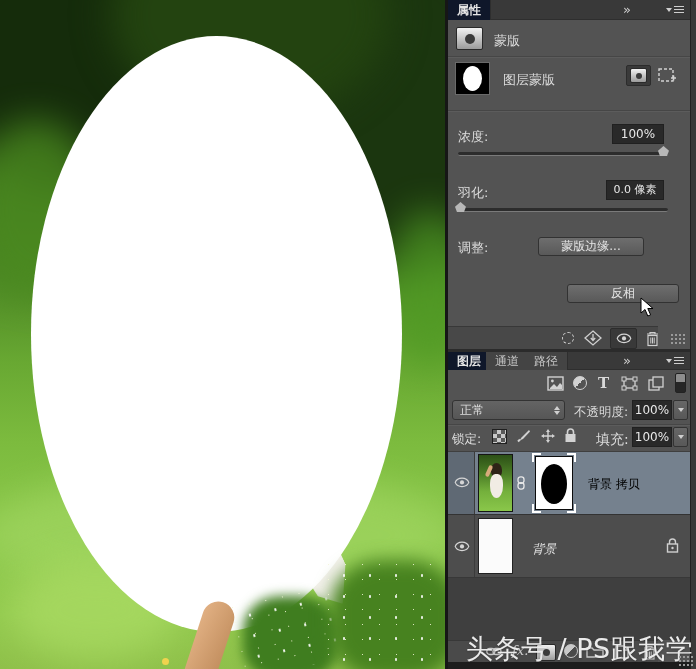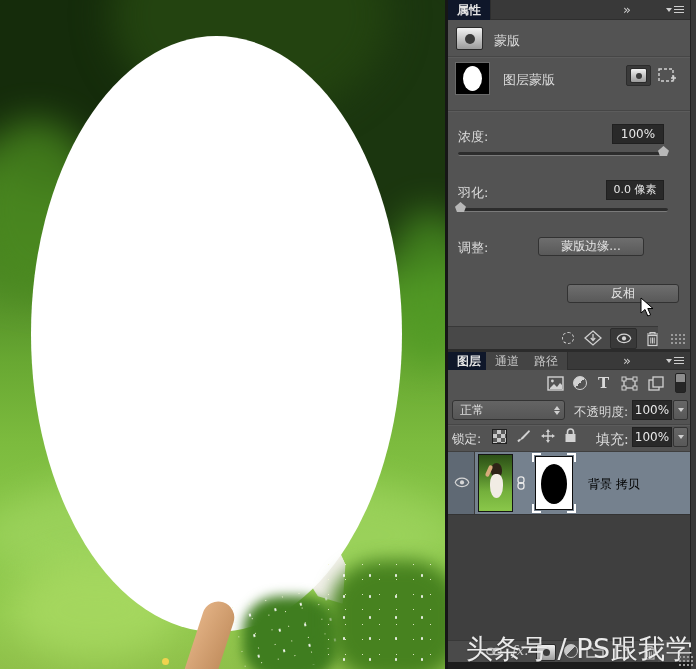--- a/index.html
+++ b/index.html
@@ -264,20 +264,38 @@
         <span class="corner tr" style="right:0;top:0;"></span>
       <span class="corner bl" style="left:0;bottom:0;"></span>
         <span class="corner br" style="right:0;bottom:0;"></span>
       <div class="abs thumb-border" style="left:3px;top:3px;width:38px;height:54px;background:#fff;border-color:#0c0c0c;">
         <div class="abs" style="left:5px;top:7px;width:26px;height:40px;background:#000;border-radius:50%;"></div>
       </div>
     </div>
     <div class="lbl" style="left:140px;top:24px;color:#000000;">背景 拷贝</div>
   </div>
 
+  <div class="abs" style="left:448px;top:515px;width:242px;height:63px;background:#4d4d4d;border-bottom:1px solid #383838;box-sizing:border-box;">
+    <div class="abs" style="left:0;top:0;width:27px;height:62px;border-right:1px solid #3b3b3b;box-sizing:border-box;"></div>
+    <div class="abs" style="left:6px;top:26px;">
+      <svg width="16" height="11" viewBox="0 0 16 11">
+          <path d="M8 1.2 C4.6 1.2 2 3.4 1.2 5.4 2 7.4 4.6 9.6 8 9.6 s6-2.2 6.8-4.2 C14 3.4 11.4 1.2 8 1.2 Z" fill="none" stroke="#d6d6d6" stroke-width="1.2"></path>
+          <circle cx="8" cy="5.4" r="2.1" fill="#d6d6d6"></circle>
+        </svg>
+    </div>
+    <div class="abs thumb-border" style="left:30px;top:3px;width:35px;height:56px;background:#fbfbfb;border-color:#222;"></div>
+    <div class="lbl" style="left:84px;top:26px;font-style:italic;color:#e2e2e2;">背景</div>
+    <div class="abs" style="left:218px;top:23px;">
+      <svg width="13" height="15" viewBox="0 0 13 15">
+          <rect x="1.5" y="6" width="10" height="8" fill="none" stroke="#cfcfcf" stroke-width="1.4"></rect>
+          <path d="M3.5 6 V4 a3 3 0 0 1 6 0 V6" fill="none" stroke="#cfcfcf" stroke-width="1.4"></path>
+          <circle cx="6.5" cy="10" r="1.2" fill="#cfcfcf"></circle>
+        </svg>
+    </div>
+  </div>
 
   <div class="bottombar" style="top:640px;height:22px;background:#4a4a4a;">
     <div class="abs" style="left:38px;top:4px;">
       <svg width="16" height="13" viewBox="0 0 16 13">
           <rect x="0.8" y="3.5" width="8" height="6" rx="3" fill="none" stroke="#c8c8c8" stroke-width="1.3"></rect>
           <rect x="7" y="3.5" width="8" height="6" rx="3" fill="none" stroke="#c8c8c8" stroke-width="1.3"></rect>
         </svg>
     </div>
     <div class="abs" style="left:64px;top:2px;font-style:italic;font-size:13px;color:#cfcfcf;font-family:'DejaVu Serif','Liberation Serif',serif;">fx.</div>
     <div class="abs maskicon" style="left:88px;top:3px;width:18px;height:15px;">

